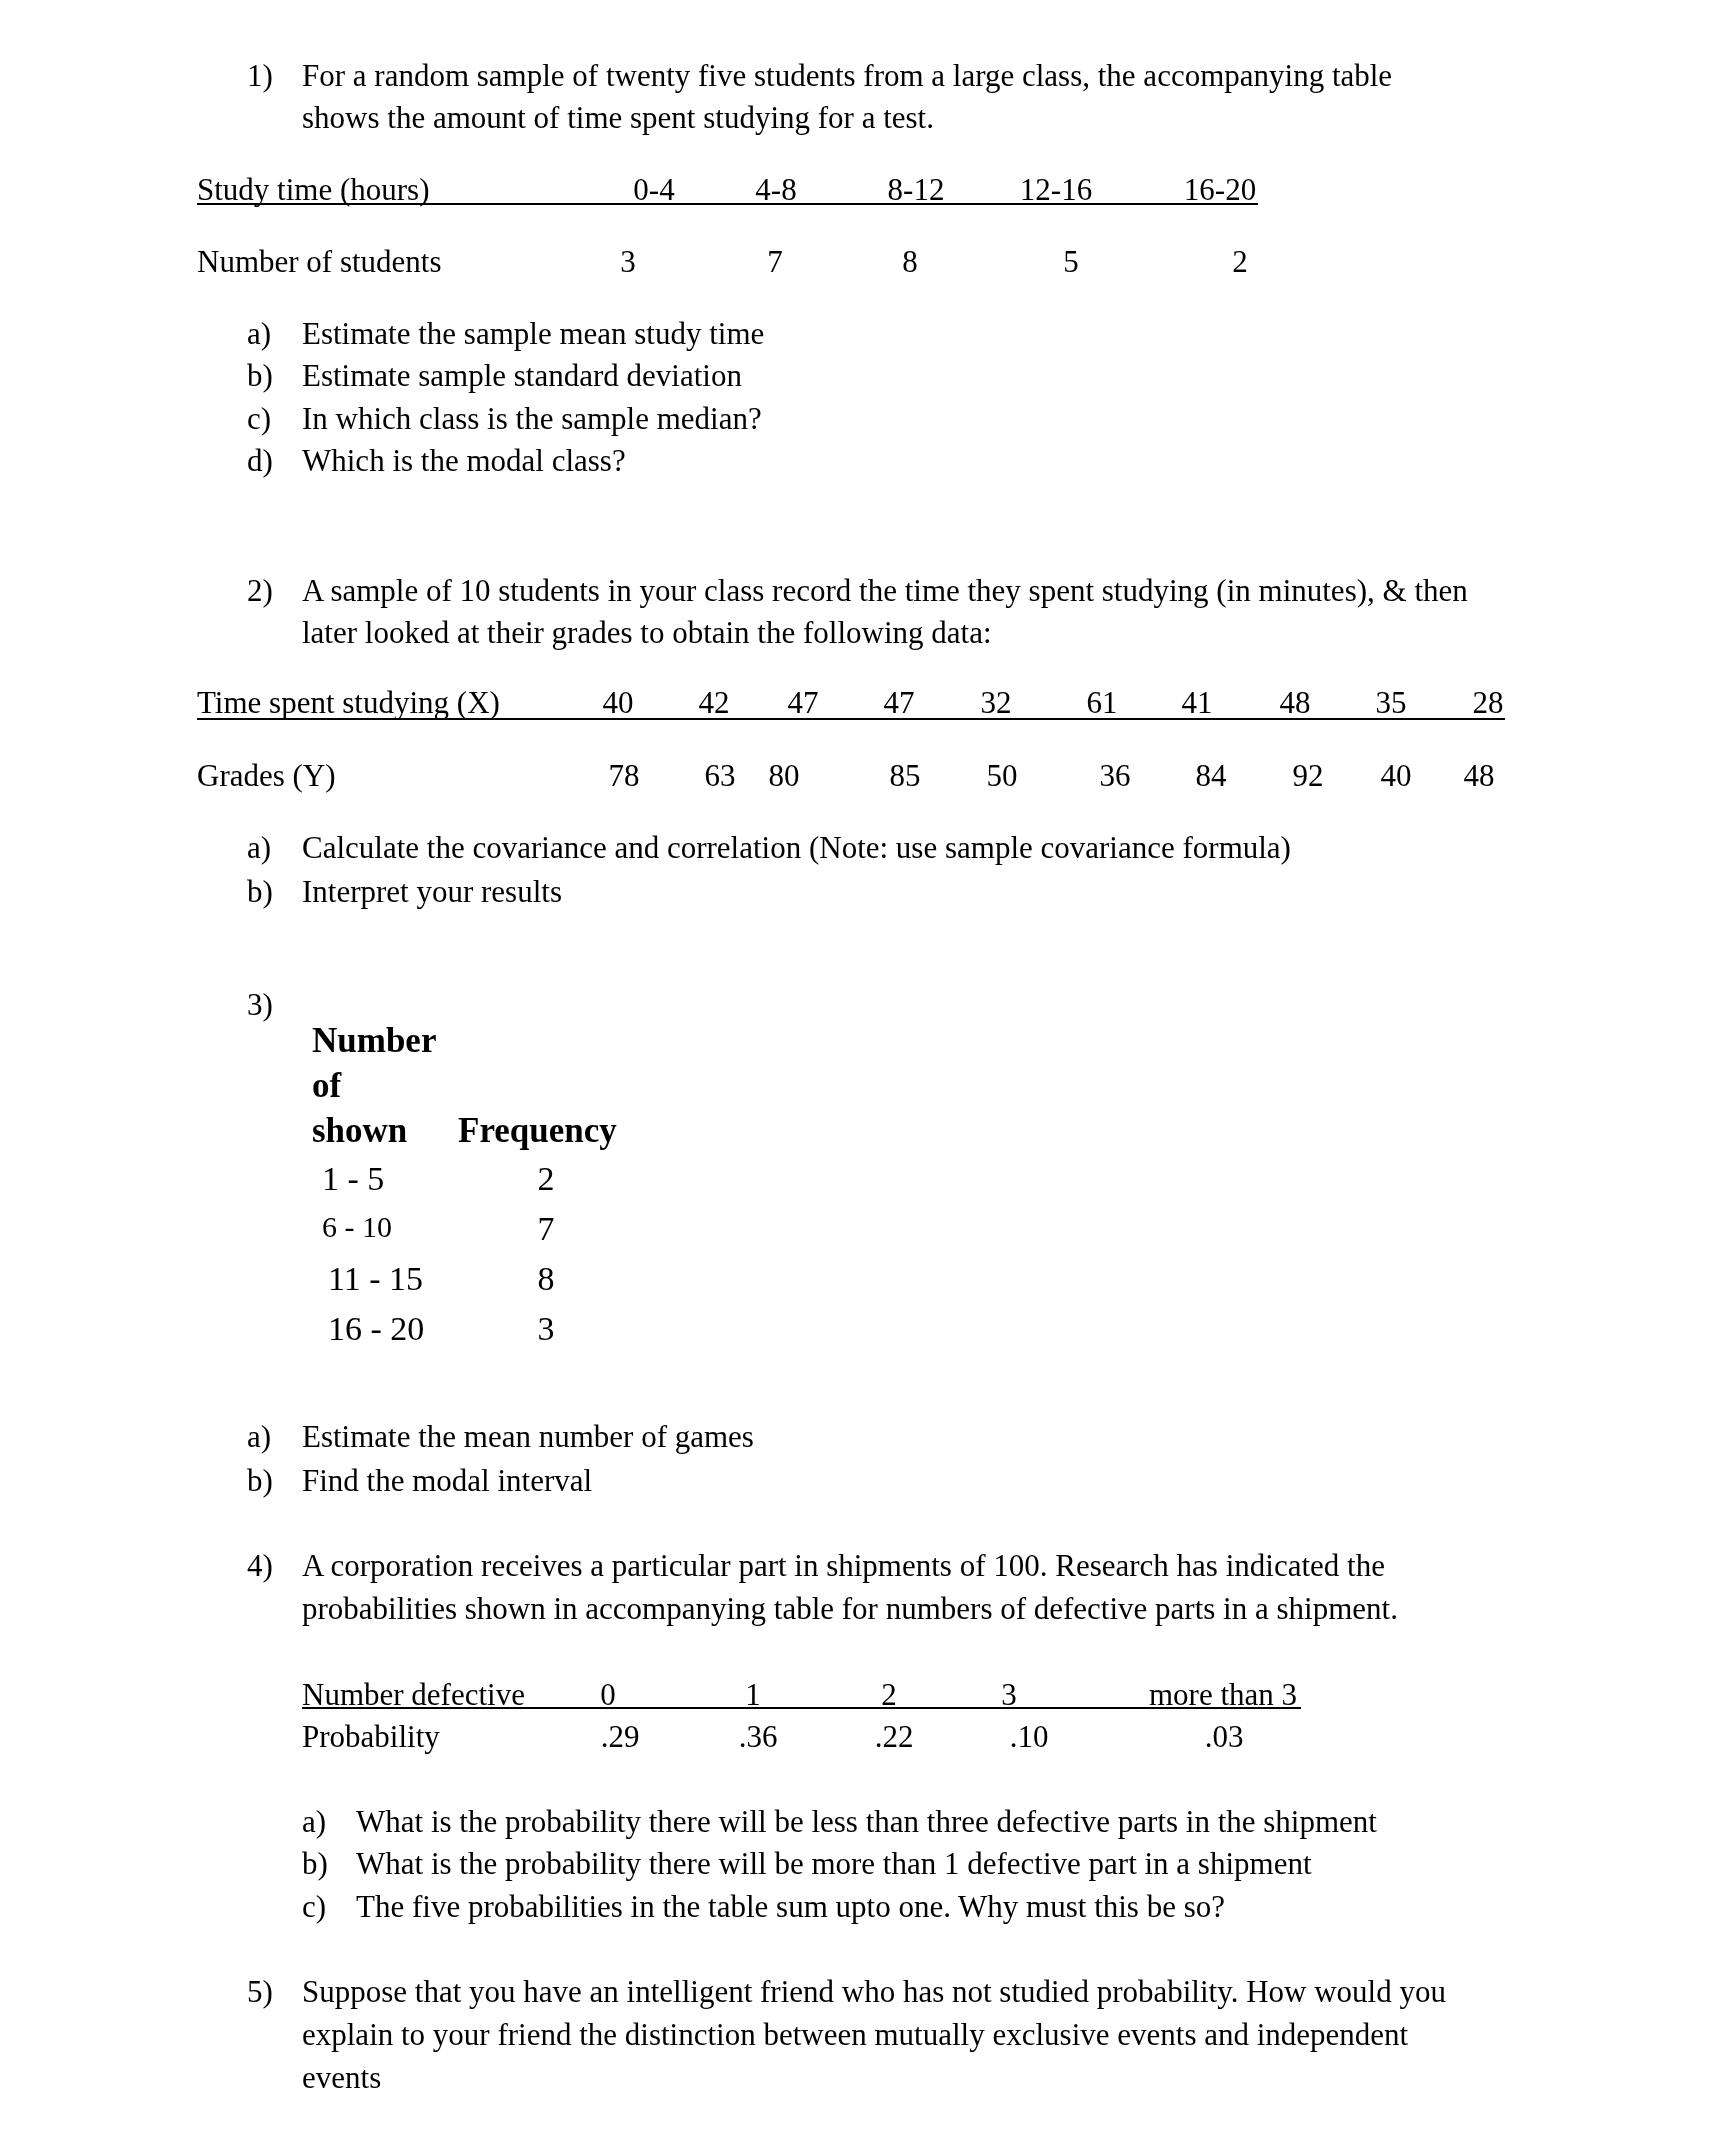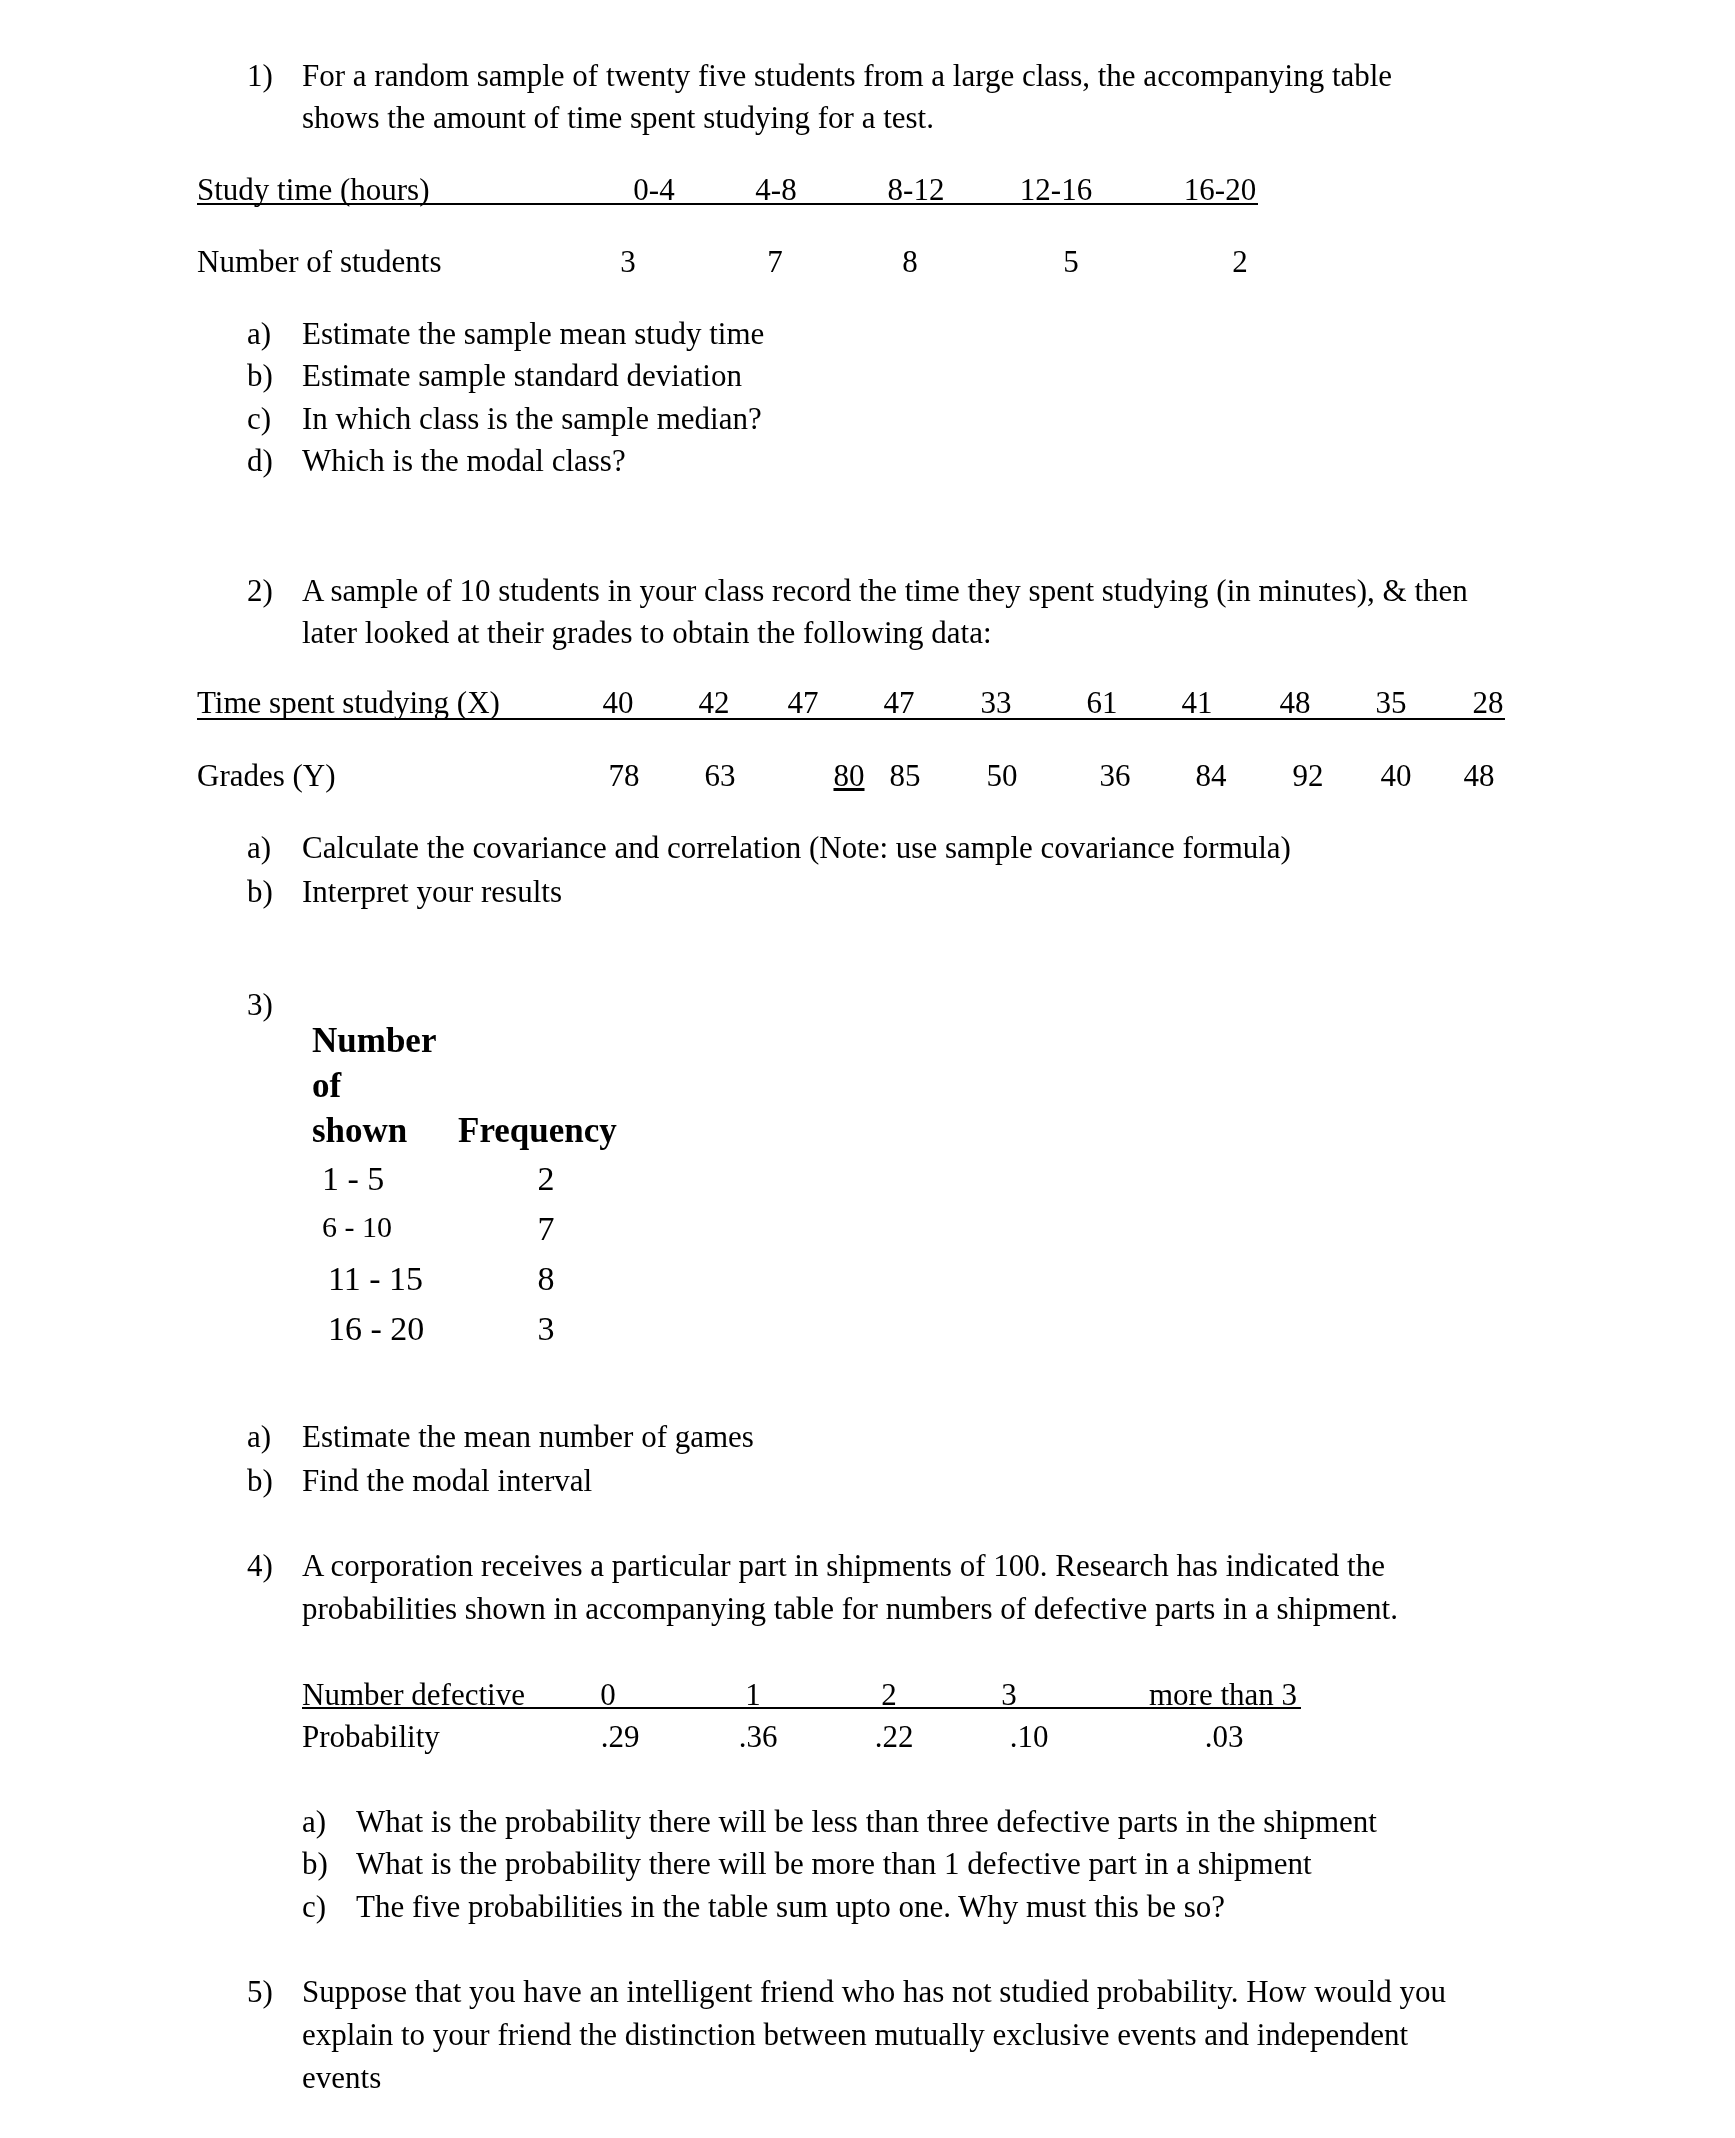--- a/index.html
+++ b/index.html
@@ -50,32 +50,32 @@
   <span class="abs" style="left:247px; top:575px;">2)</span>
   <span class="abs" style="left:302px; top:575px;">A sample of 10 students in your class record the time they spent studying (in minutes), &amp; then</span>
   <span class="abs" style="left:302px; top:617px;">later looked at their grades to obtain the following data:</span>
 
   <div>
     <span class="abs" style="left:197px; top:687px;">Time spent studying (X)</span>
     <span class="num c" style="left:618px; top:687px;">40</span>
     <span class="num c" style="left:714px; top:687px;">42</span>
     <span class="num c" style="left:803px; top:687px;">47</span>
     <span class="num c" style="left:899px; top:687px;">47</span>
-    <span class="num c" style="left:996px; top:687px;">33</span>
+    <span class="num c" style="left:996px; top:687px;">32</span>
     <span class="num c" style="left:1102px; top:687px;">61</span>
     <span class="num c" style="left:1197px; top:687px;">41</span>
     <span class="num c" style="left:1295px; top:687px;">48</span>
     <span class="num c" style="left:1391px; top:687px;">35</span>
     <span class="num c" style="left:1488px; top:687px;">28</span>
     <div class="rule" style="left:197px; top:718px; width:1308px;"></div>
 
     <span class="abs" style="left:197px; top:760px;">Grades (Y)</span>
     <span class="num c" style="left:624px; top:760px;">78</span>
     <span class="num c" style="left:720px; top:760px;">63</span>
-    <span class="num c" style="left:849px; top:760px;text-decoration:underline;">80</span>
+    <span class="num c" style="left:784px; top:760px;">80</span>
     <span class="num c" style="left:905px; top:760px;">85</span>
     <span class="num c" style="left:1002px; top:760px;">50</span>
     <span class="num c" style="left:1115px; top:760px;">36</span>
     <span class="num c" style="left:1211px; top:760px;">84</span>
     <span class="num c" style="left:1308px; top:760px;">92</span>
     <span class="num c" style="left:1396px; top:760px;">40</span>
     <span class="num c" style="left:1479px; top:760px;">48</span>
   </div>
 
   <span class="abs" style="left:247px; top:832px;">a)</span>

